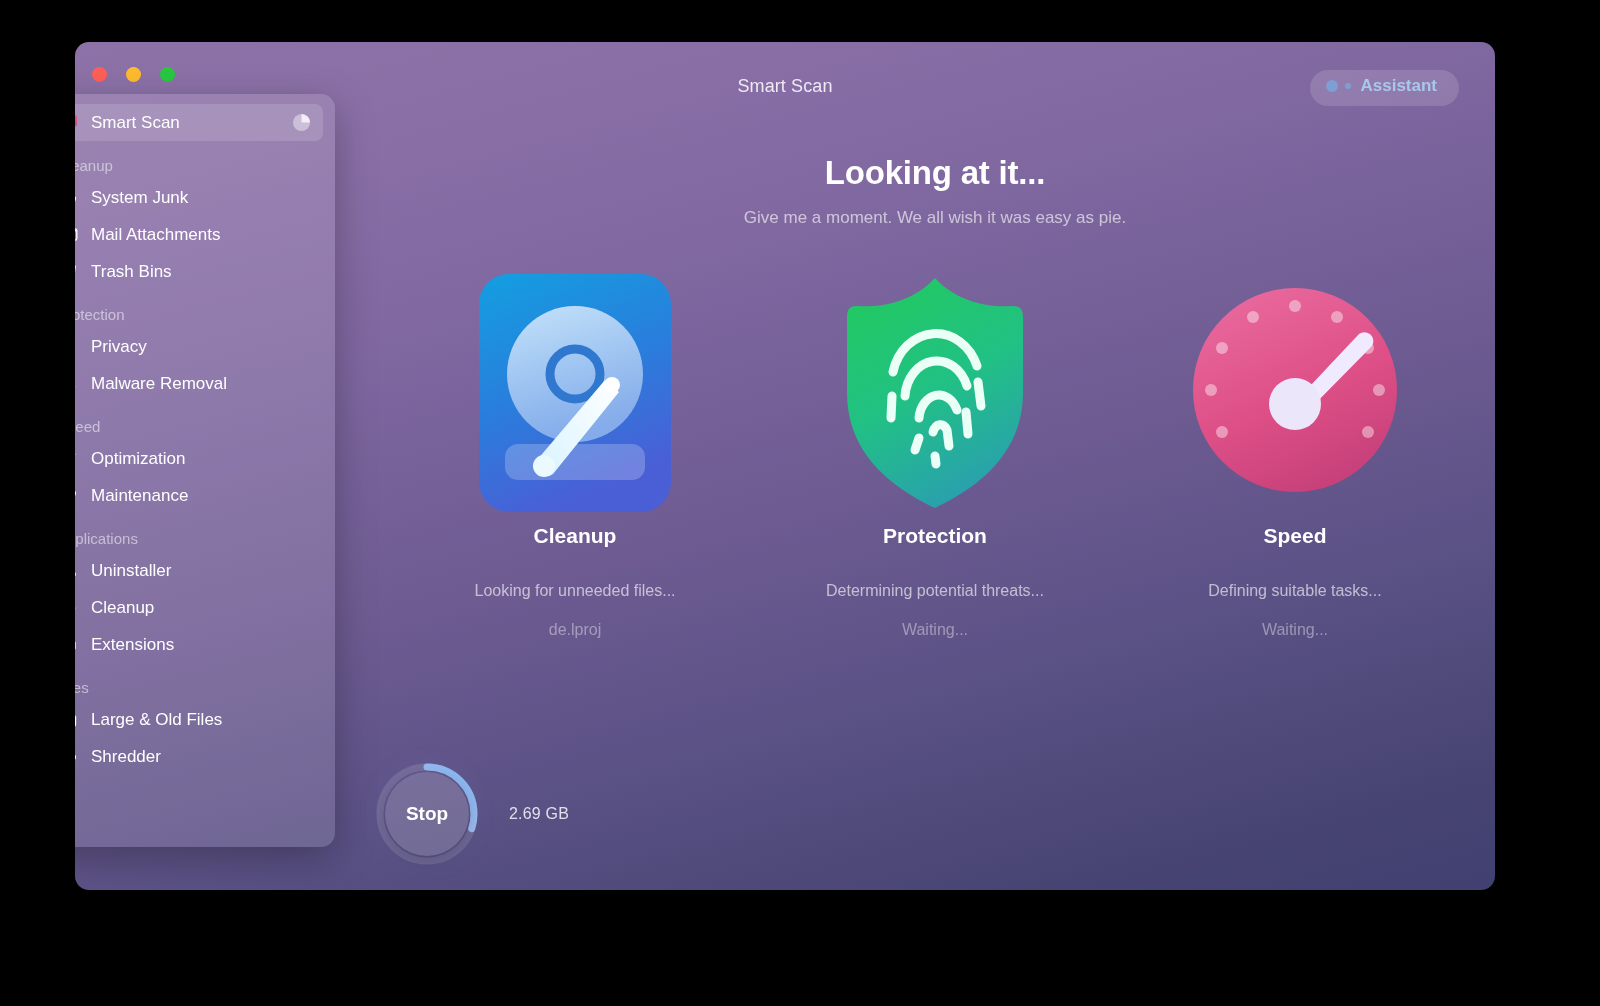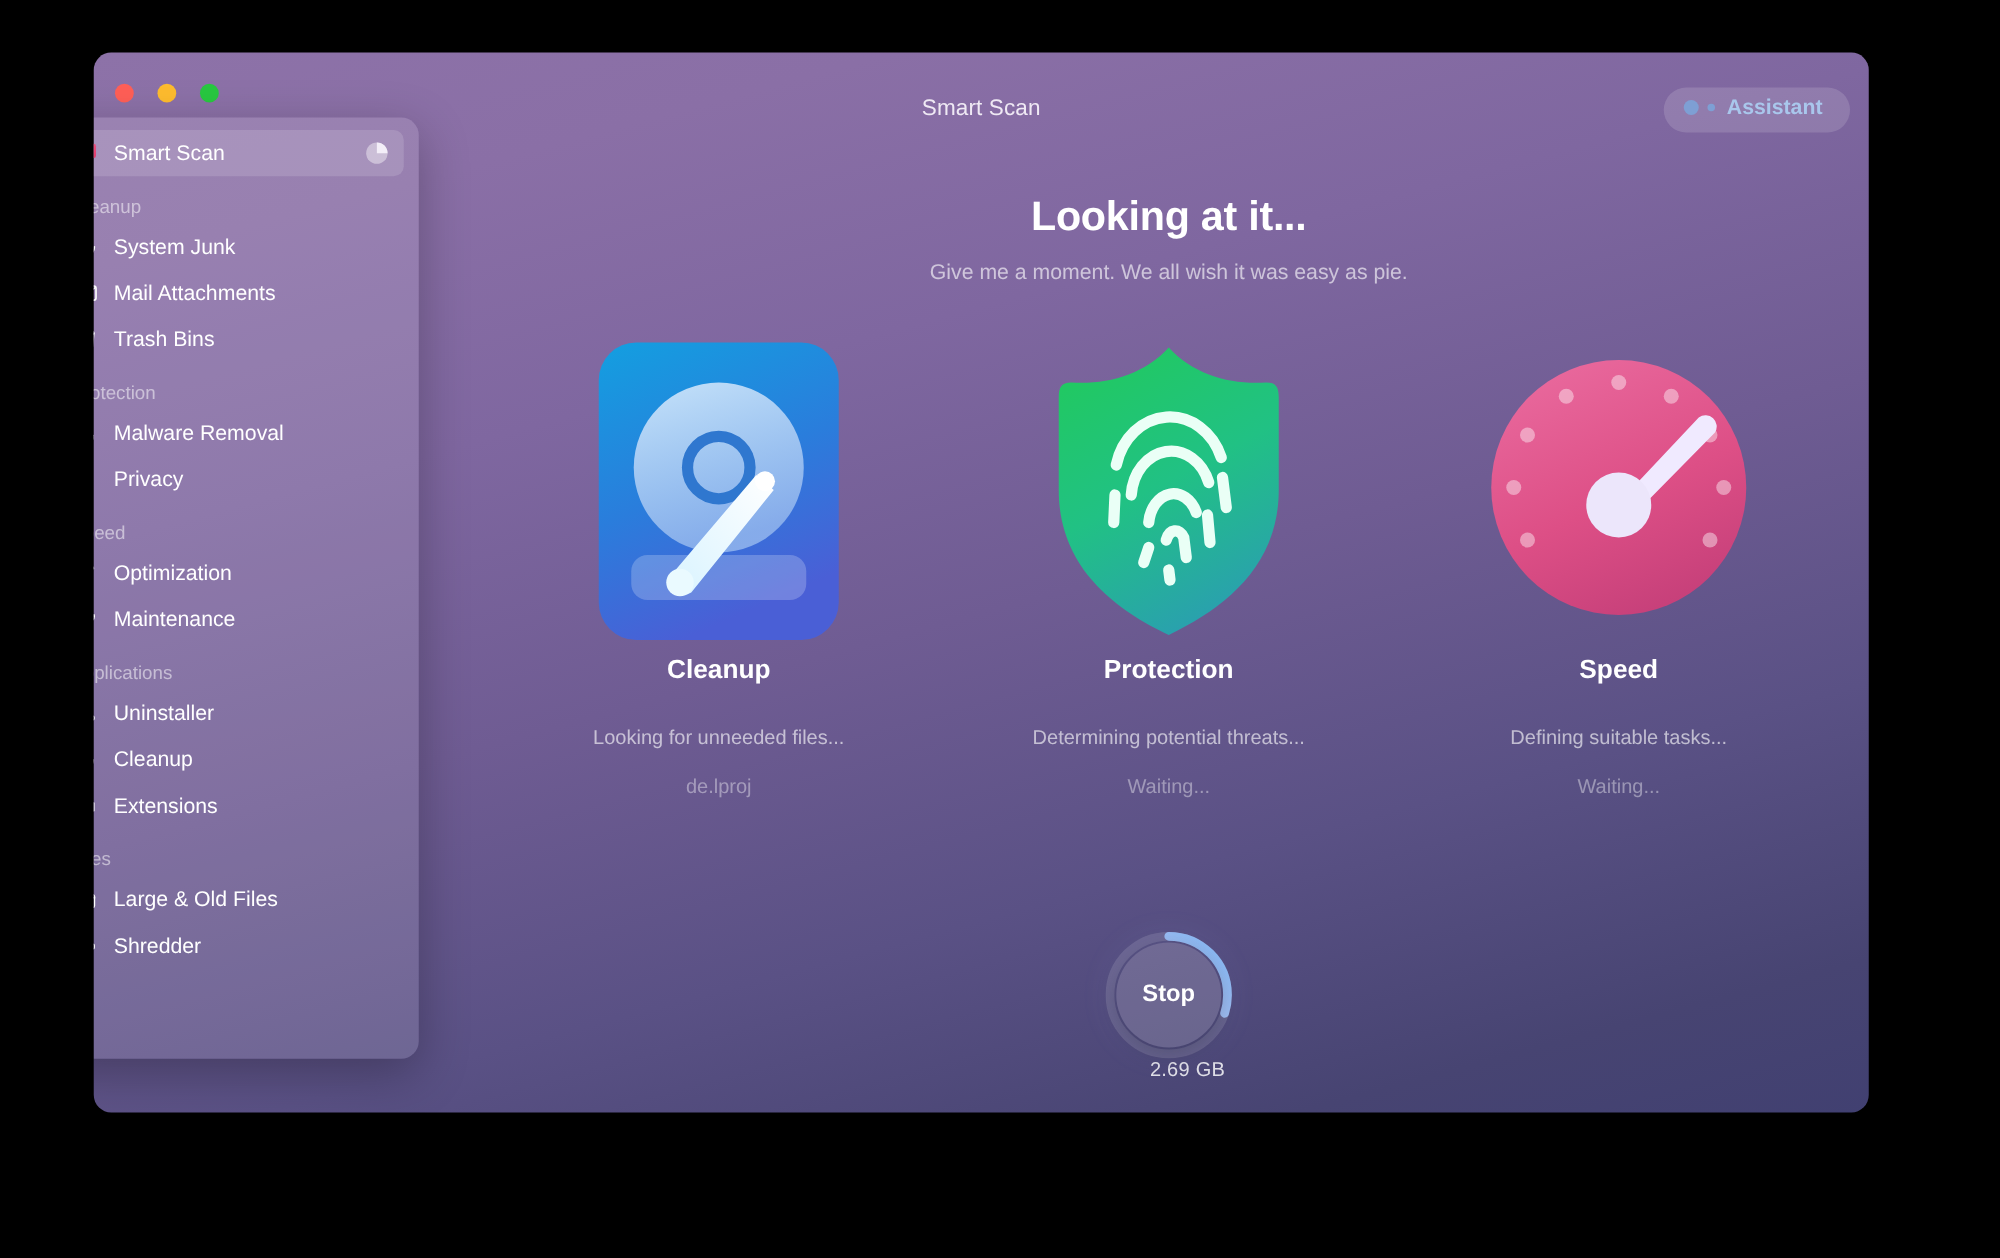--- a/index.html
+++ b/index.html
@@ -25,21 +25,21 @@
   #traffic-lights{ position:absolute; left:17px; top:25px; display:flex; gap:19px; }
   .light{ width:15px; height:15px; border-radius:50%; }
   .light.red{ background:#ff5f57; }
   .light.yellow{ background:#febc2e; }
   .light.green{ background:#28c840; }
   #window-title{
     position:absolute; left:0; top:34px; width:100%;
     text-align:center; font-size:18px; color:#efe9f4; letter-spacing:.1px;
   }
   #assistant-button{
-    position:absolute; right:15px; top:28px;
+    position:absolute; right:36px; top:28px;
     height:36px; padding:0 22px 4px 16px;
     display:flex; align-items:center; gap:9px;
     border-radius:18px;
     background:rgba(255,255,255,.14);
     cursor:pointer;
   }
   .dot-lg{ width:12px; height:12px; border-radius:50%; background:#7e9fd4; display:block; }
   .dot-sm{ width:6px; height:6px; border-radius:50%; background:#7e9fd4; display:block; margin-left:-2px;}
   #assistant-label{ font-size:17px; font-weight:700; color:#a9c7ec; }
 
@@ -90,21 +90,21 @@
   }
   .module{ width:260px; text-align:center; }
   .module-art{ height:250px; display:flex; align-items:center; justify-content:center; }
   .module-title{ font-size:21px; font-weight:700; color:#fff; margin-top:6px; }
   .module-status{ font-size:16px; color:rgba(255,255,255,.62); margin-top:34px; }
   .module-detail{ font-size:16px; color:rgba(255,255,255,.40); margin-top:21px; }
 
   
   #footer{
     position:absolute; left:0; right:0; bottom:24px;
-    display:flex; align-items:center; flex-direction:column;
+    display:flex; align-items:center; 
   }
   #stop-wrap{ position:relative; width:104px; height:104px; }
   #stop-button{
     position:absolute; left:10px; top:10px;
     width:84px; height:84px; border-radius:50%;
     background:rgba(255,255,255,.16);
     border:none; cursor:pointer;
     display:flex; align-items:center; justify-content:center;
     box-shadow:0 4px 16px rgba(0,0,0,.22), 0 0 28px rgba(170,190,255,.18);
   }
@@ -188,39 +188,39 @@
           <path d="M4.5 6.5 L5.8 18.4 a1.6 1.6 0 0 0 1.6 1.4 h9.2 a1.6 1.6 0 0 0 1.6-1.4 L19.5 6.5"></path>
           <ellipse cx="12" cy="6.2" rx="7.5" ry="2.4"></ellipse>
         </svg>
       </span>
       <span class="side-label">Trash Bins</span>
     </div>
 
     <div class="side-group">Protection</div>
     <div class="side-row">
       <span class="side-icon">
+        <svg viewBox="0 0 24 24" fill="none" stroke="#fff" stroke-width="1.4" stroke-linecap="round" stroke-linejoin="round">
+          <path d="M7 12.5 V6.6 a1.2 1.2 0 0 1 2.4 0 V11"></path>
+          <path d="M9.4 11 V5 a1.2 1.2 0 0 1 2.4 0 V11"></path>
+          <path d="M11.8 11 V5.6 a1.2 1.2 0 0 1 2.4 0 V11.4"></path>
+          <path d="M14.2 11.6 V7.8 a1.2 1.2 0 0 1 2.4 0 V15 a5 5 0 0 1-5 5 h-.6 a4.4 4.4 0 0 1-3.6-2 L5.6 15 a1.3 1.3 0 0 1 1.9-1.7 L9 14.8"></path>
+        </svg>
+      </span>
+      <span class="side-label">Privacy</span>
+    </div>
+    <div class="side-row">
+      <span class="side-icon">
         <svg viewBox="0 0 24 24" fill="none" stroke="#fff" stroke-width="1.4" stroke-linecap="round">
           <circle cx="12" cy="9.6" r="2.5"></circle>
           <circle cx="7.6" cy="16" r="2.5"></circle>
           <circle cx="16.4" cy="16" r="2.5"></circle>
           <path d="M12 3.5 V7 M7.2 12.5 L5.2 14.2 M16.8 12.5 L18.8 14.2 M10.2 11.6 L8.9 13.7 M13.8 11.6 L15.1 13.7 M10 16 H14"></path>
         </svg>
       </span>
       <span class="side-label">Malware Removal</span>
-    </div>
-    <div class="side-row">
-      <span class="side-icon">
-        <svg viewBox="0 0 24 24" fill="none" stroke="#fff" stroke-width="1.4" stroke-linecap="round" stroke-linejoin="round">
-          <path d="M7 12.5 V6.6 a1.2 1.2 0 0 1 2.4 0 V11"></path>
-          <path d="M9.4 11 V5 a1.2 1.2 0 0 1 2.4 0 V11"></path>
-          <path d="M11.8 11 V5.6 a1.2 1.2 0 0 1 2.4 0 V11.4"></path>
-          <path d="M14.2 11.6 V7.8 a1.2 1.2 0 0 1 2.4 0 V15 a5 5 0 0 1-5 5 h-.6 a4.4 4.4 0 0 1-3.6-2 L5.6 15 a1.3 1.3 0 0 1 1.9-1.7 L9 14.8"></path>
-        </svg>
-      </span>
-      <span class="side-label">Privacy</span>
     </div>
 
     <div class="side-group">Speed</div>
     <div class="side-row">
       <span class="side-icon">
         <svg viewBox="0 0 24 24" fill="none" stroke="#fff" stroke-width="1.5" stroke-linecap="round">
           <path d="M6 3.5 V20.5 M12 3.5 V20.5 M18 3.5 V20.5"></path>
           <rect x="4.2" y="7" width="3.6" height="2.6" rx="1.1" fill="#fff" stroke="none"></rect>
           <rect x="10.2" y="13" width="3.6" height="2.6" rx="1.1" fill="#fff" stroke="none"></rect>
           <rect x="16.2" y="6" width="3.6" height="2.6" rx="1.1" fill="#fff" stroke="none"></rect>

